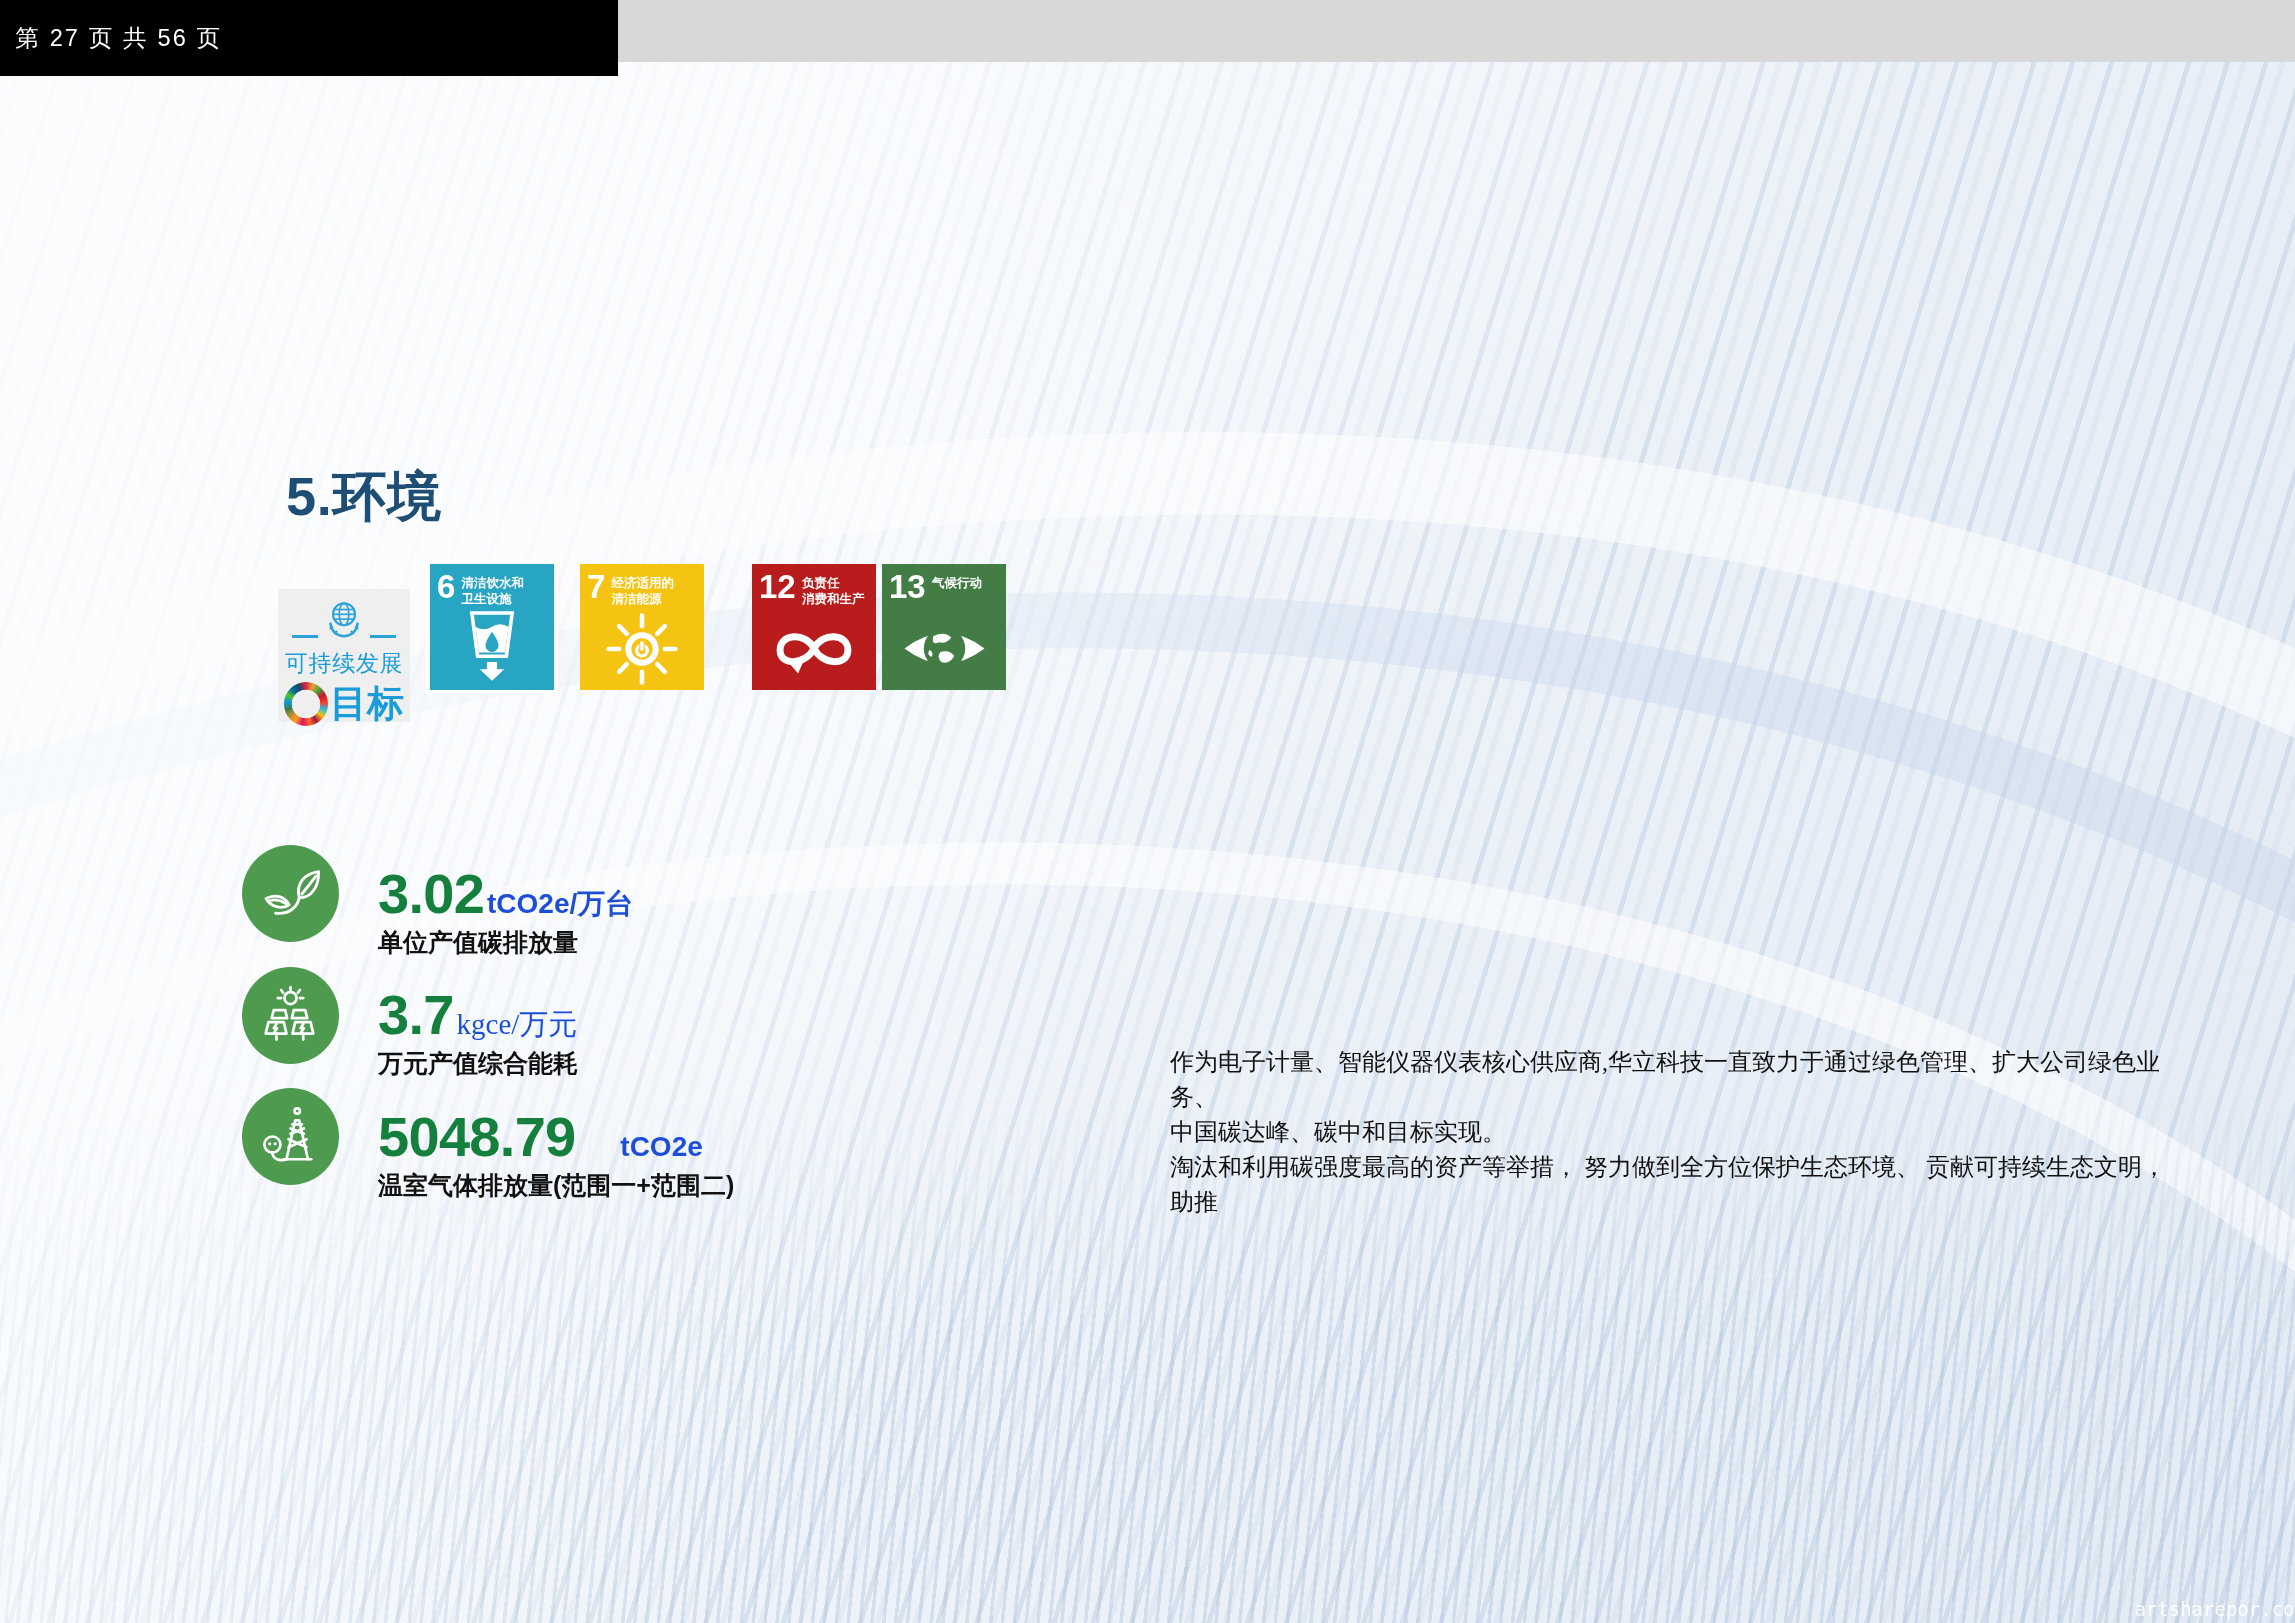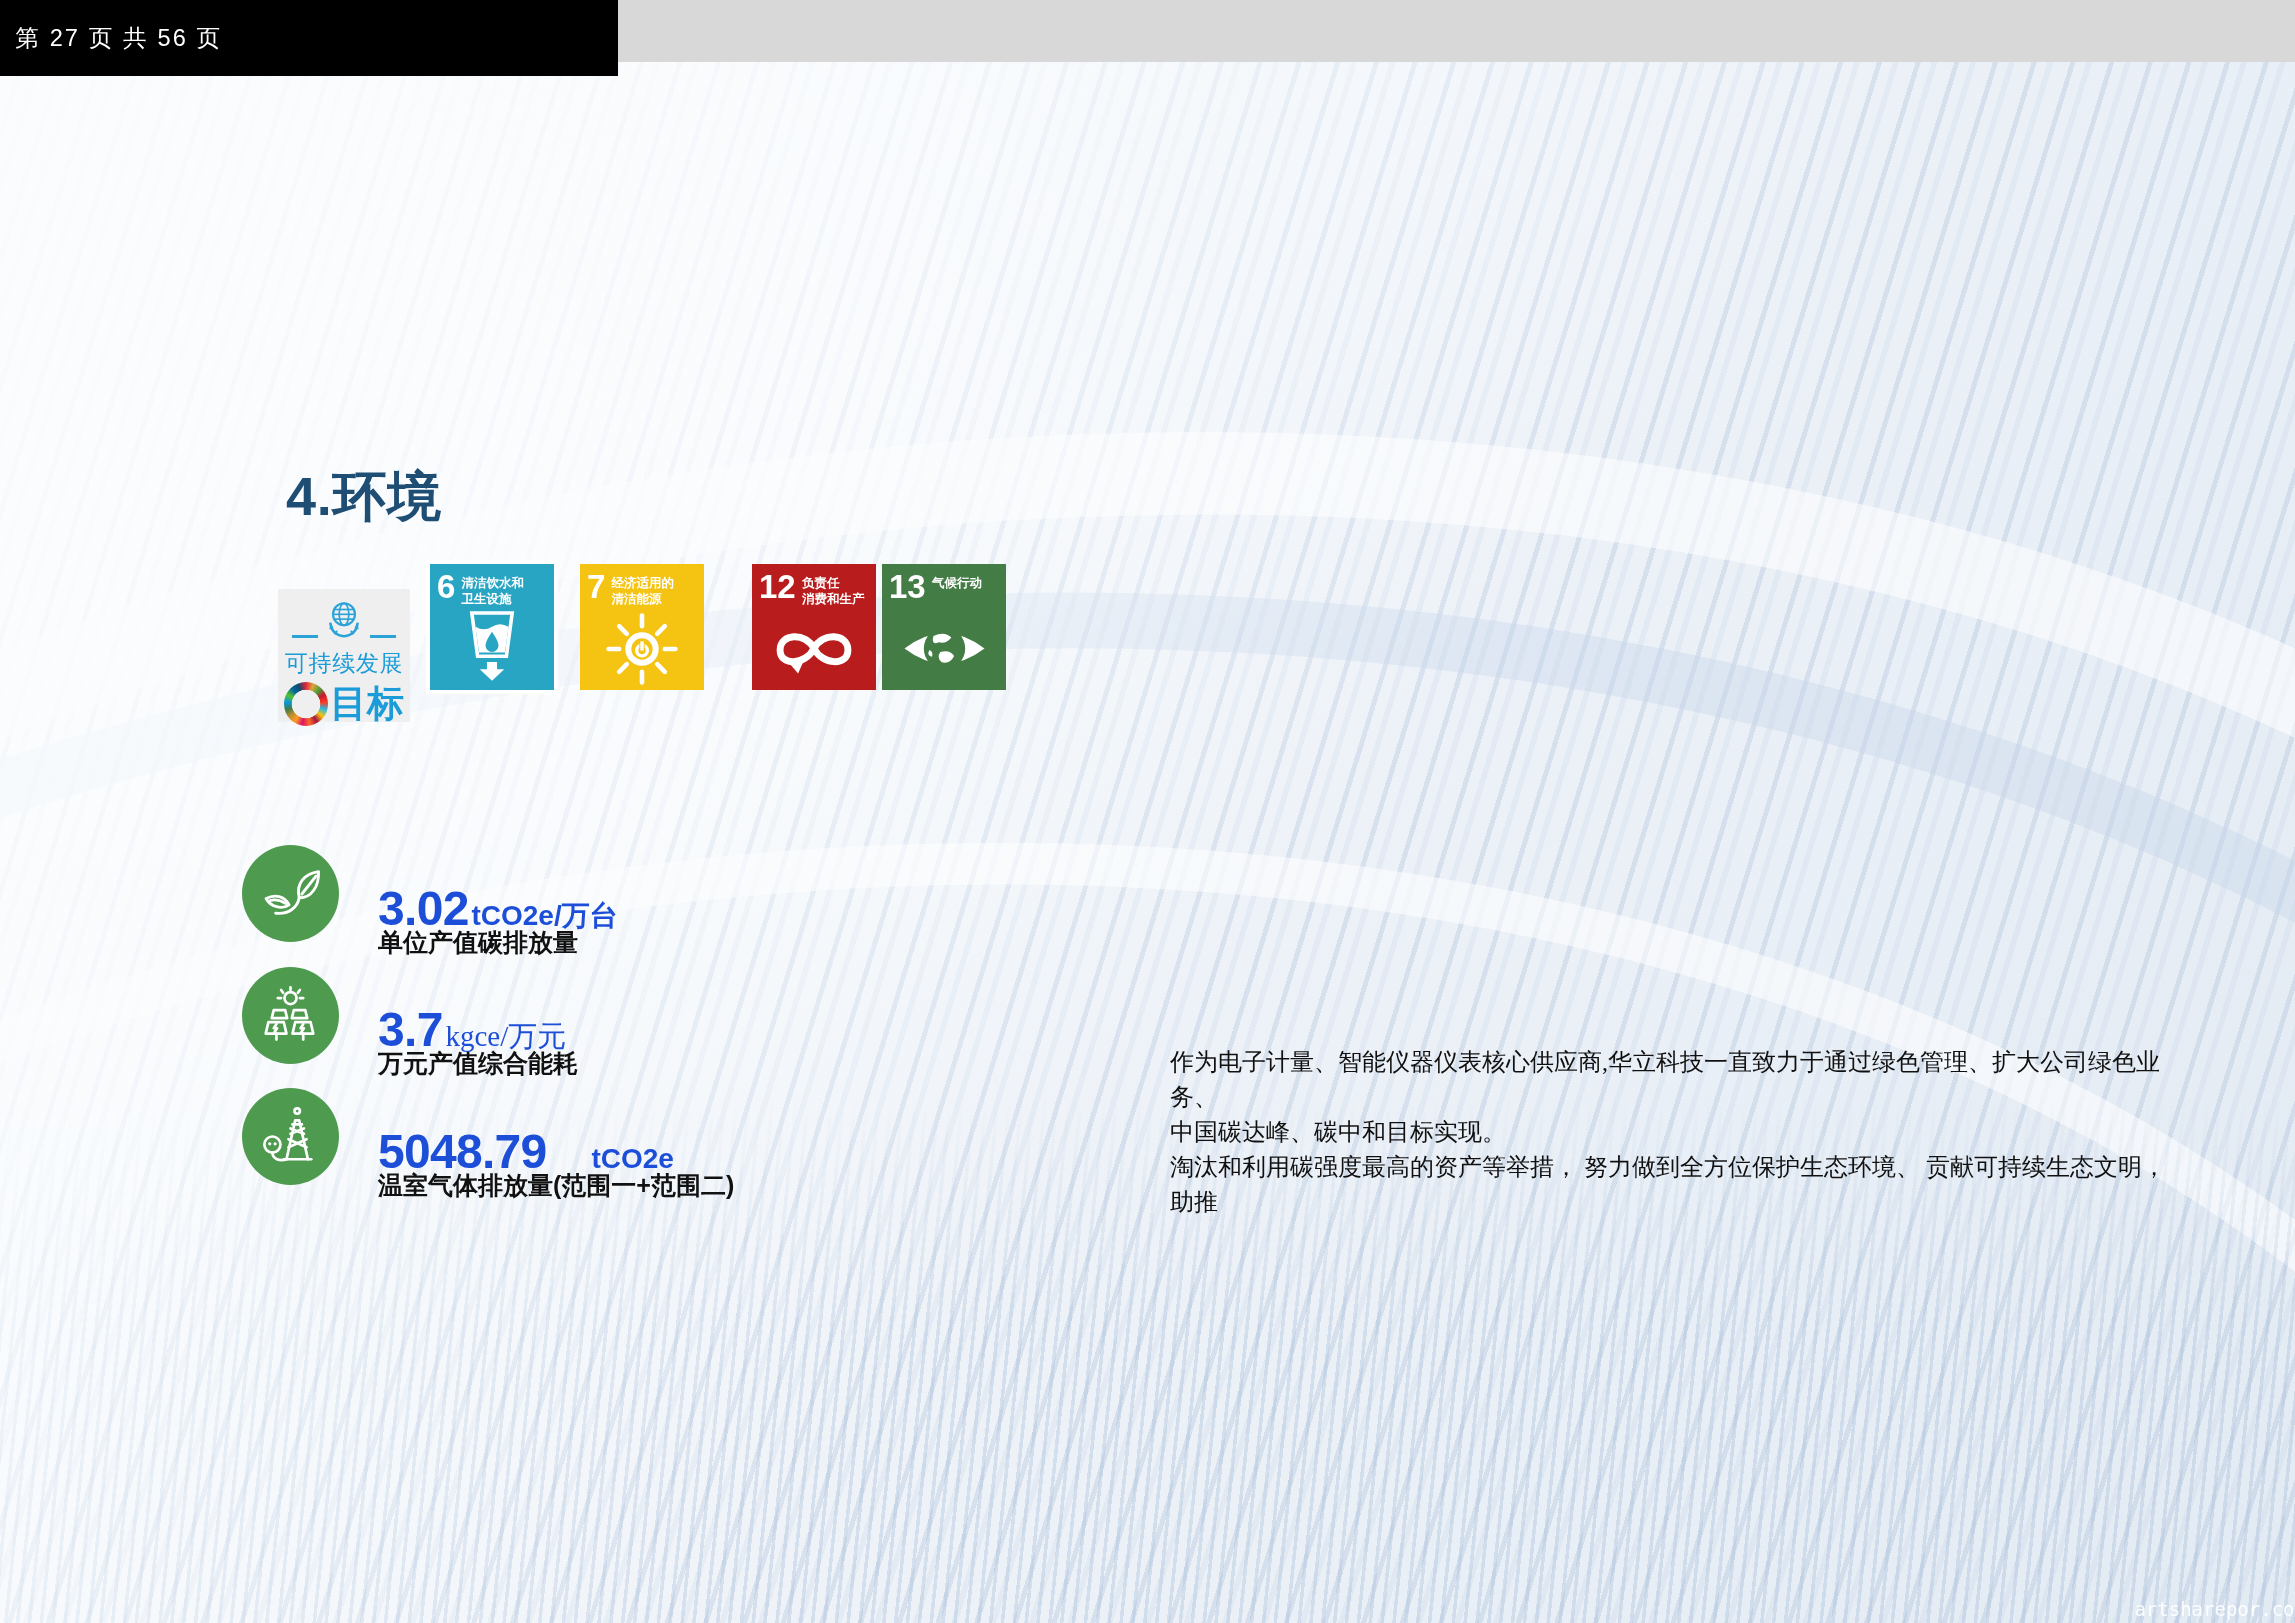--- a/index.html
+++ b/index.html
@@ -71,21 +71,21 @@
       conic-gradient(#e5243b,#dda63a,#4c9f38,#c5192d,#ff3a21,#26bde2,#fcc30b,#a21942,#fd6925,
                      #dd1367,#fd9d24,#bf8b2e,#3f7e44,#0a97d9,#56c02b,#00689d,#19486a,#e5243b);}
   .sdg-logo-text2{font-size:37px;color:#1b9cd9;font-weight:bold;}
 
   
   .stat-circle{position:absolute;left:242px;width:97px;height:97px;border-radius:50%;
     background:#4e9b50;display:flex;align-items:center;justify-content:center;}
   .c1{top:845px;} .c2{top:967px;} .c3{top:1088px;}
   .stat-value{position:absolute;left:378px;display:flex;align-items:baseline;}
   .v1{top:861px;} .v2{top:982px;} .v3{top:1104px;gap:42px;}
-  .stat-num{font-size:48px;font-weight:bold;color:#1d4ed8;letter-spacing:-0.7px;margin-top:20px;}
+  .stat-num{font-size:56px;font-weight:bold;color:#15803d;letter-spacing:-0.7px;}
   .stat-unit{font-size:28px;font-weight:600;color:#1d4ed8;margin-left:2.8px;}
   .unit-serif{font-family:"Liberation Serif",serif;font-weight:400;font-size:29px;}
   .stat-label{position:absolute;left:378px;font-size:25px;font-weight:bold;color:#111;}
   .l1{top:926px;} .l2{top:1047px;} .l3{top:1169px;}
 
   
   .description{position:absolute;left:1170px;top:1045px;width:1020px;
     font-family:"Liberation Serif",serif;font-size:24px;line-height:35px;color:#101010;}
 
   
@@ -103,21 +103,21 @@
   <div class="arc arc3"></div>
   <div class="bg-fan"></div>
   <div class="bg-clean"></div>
 </div>
 
 <div class="topbar-black">
   <span class="page-number">第 27 页 共 56 页</span>
 </div>
 <div class="topbar-gray"></div>
 
-<div class="page-title">4.环境</div>
+<div class="page-title">5.环境</div>
 
 <div class="sdg-logo">
   <div class="emblem-row">
     <div class="emblem-line"></div>
     <svg width="44" height="49" viewBox="0 0 64 70">
       <circle cx="32" cy="26" r="16" fill="none" stroke="#2ba3d8" stroke-width="3"></circle>
       <ellipse cx="32" cy="26" rx="7" ry="16" fill="none" stroke="#2ba3d8" stroke-width="2.4"></ellipse>
       <line x1="17" y1="19" x2="47" y2="19" stroke="#2ba3d8" stroke-width="2.4"></line>
       <line x1="16" y1="26" x2="48" y2="26" stroke="#2ba3d8" stroke-width="2.4"></line>
       <line x1="17" y1="33" x2="47" y2="33" stroke="#2ba3d8" stroke-width="2.4"></line>

